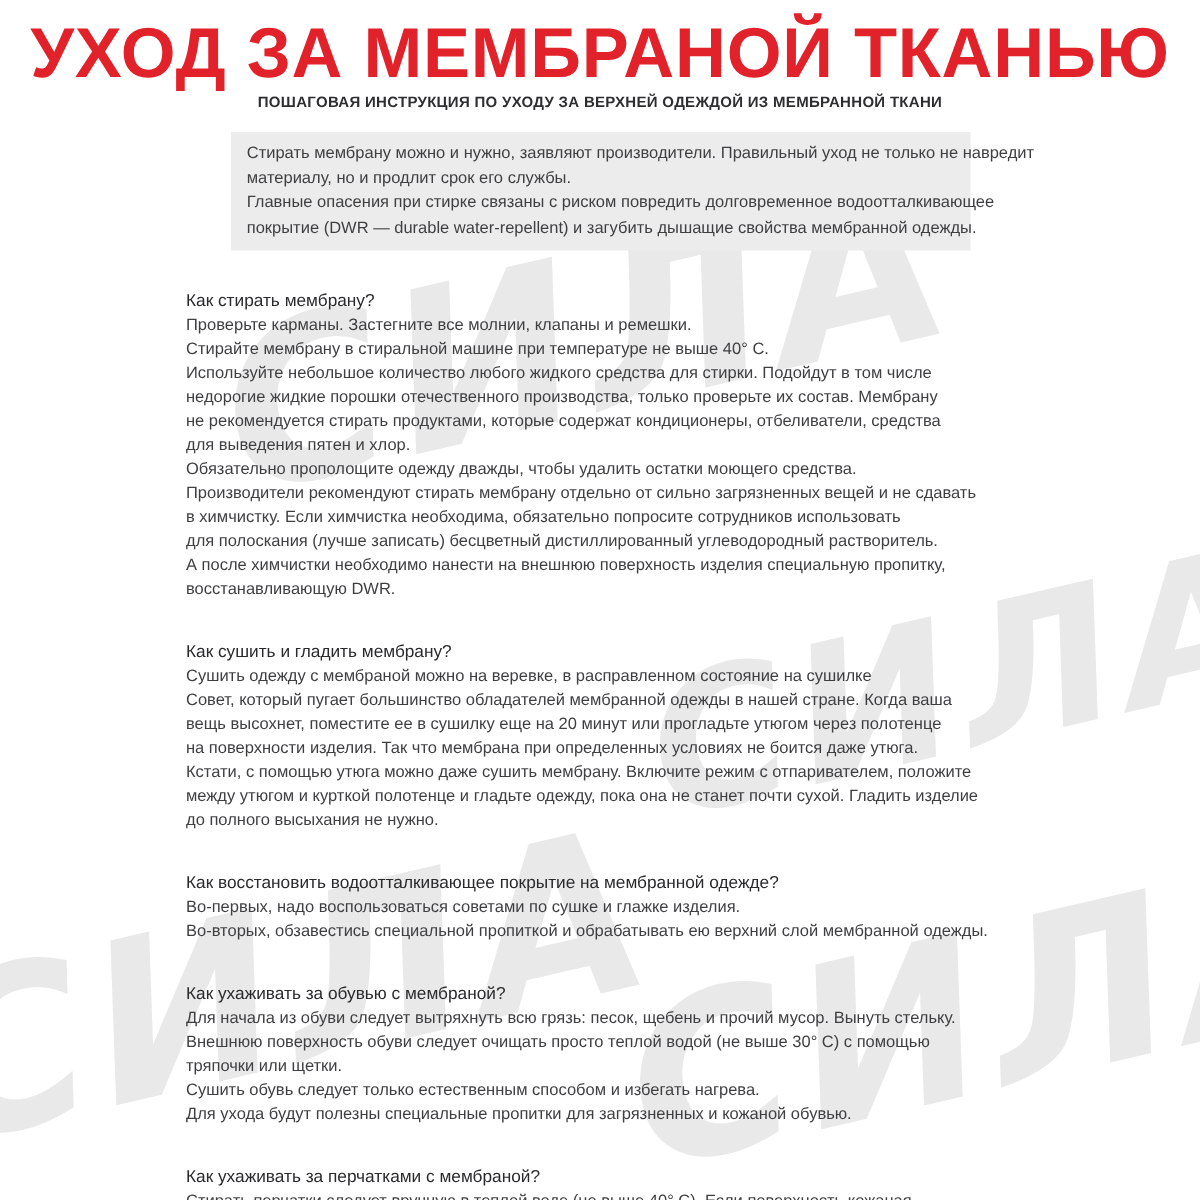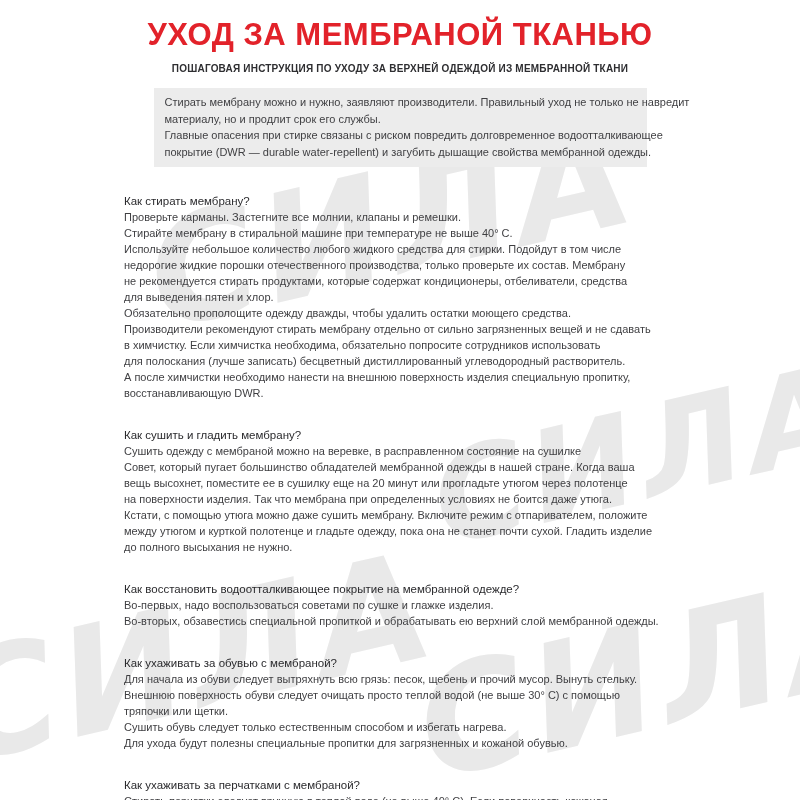--- a/index.html
+++ b/index.html
@@ -16,21 +16,21 @@
   }
   .wm1 { font-size:148px; left:145px; top:138px; }
   .wm2 { font-size:126px; left:430px; top:382px; }
   .wm3 { font-size:148px; left:-55px; top:572px; }
   .wm4 { font-size:148px; left:415px; top:588px; }
 
   .content { position:relative; z-index:1; }
 
   .title {
     padding-top:16px; text-align:center;
-    font-size:31px; line-height:38px; font-weight:bold;
+    font-size:47px; line-height:38px; font-weight:bold;
     color:#e2222a; letter-spacing:0.5px;
   }
   .subtitle {
     margin-top:7px; text-align:center;
     font-size:10px; line-height:15px; font-weight:bold;
     color:#2e2e31; letter-spacing:0.2px;
   }
   .intro-box {
     width:493px; margin:12px auto 0; background:#ececec;
     padding:6px 11px 7px; color:#3f3f42;

